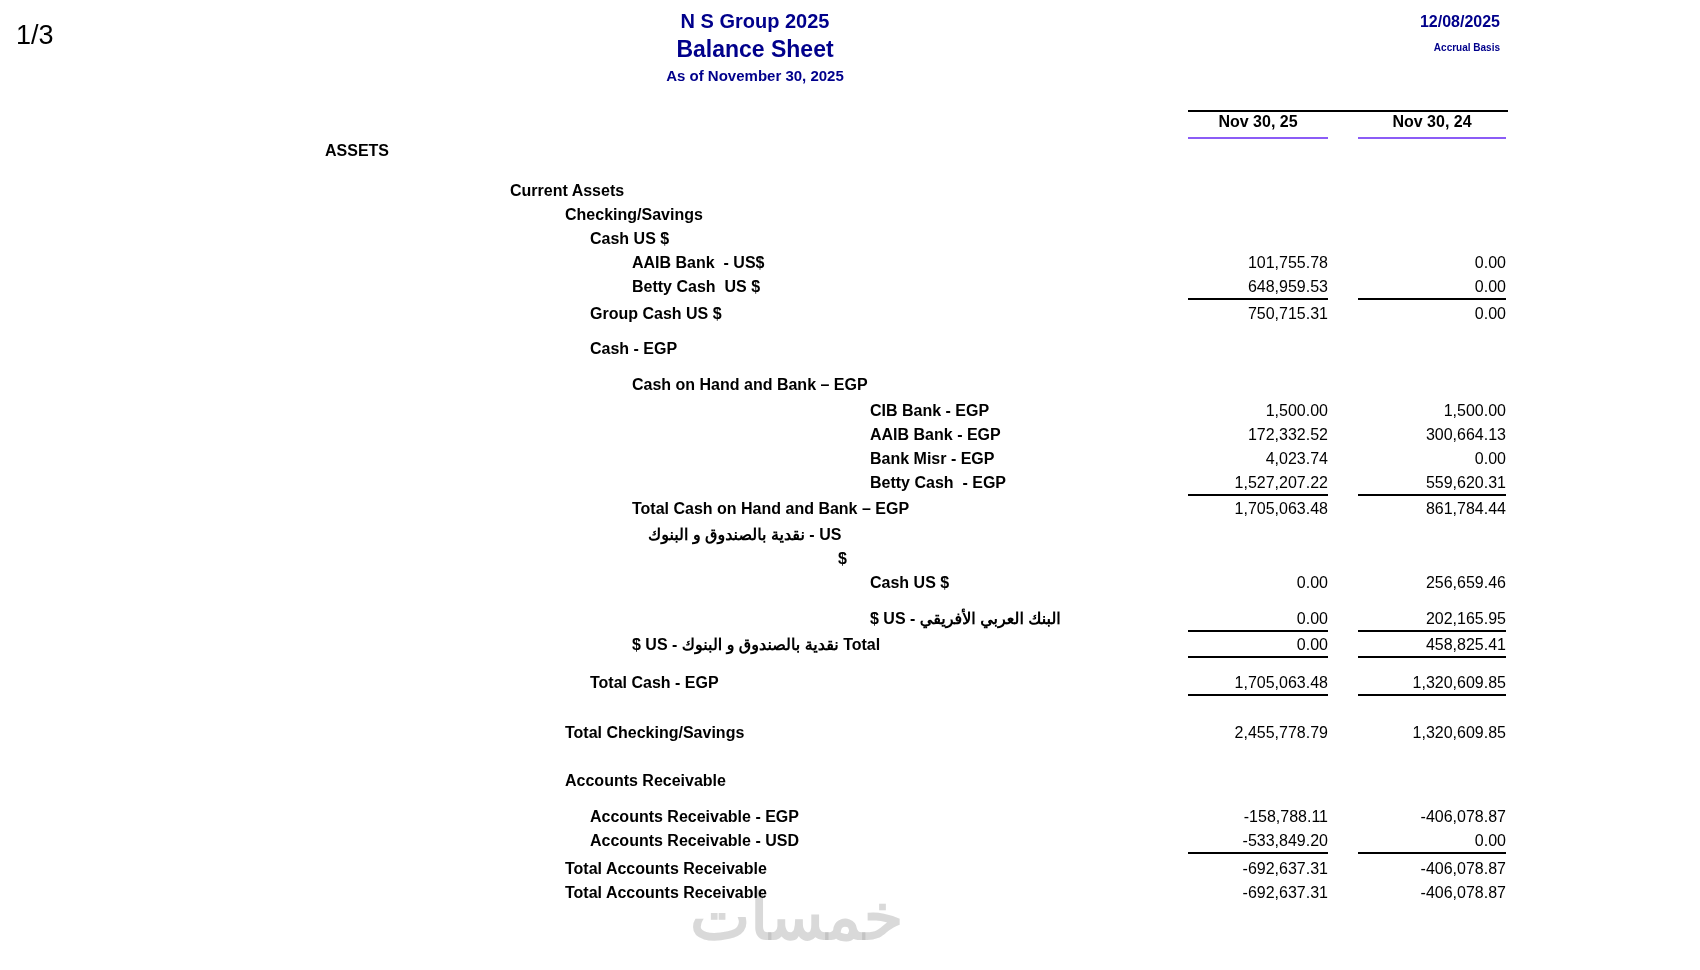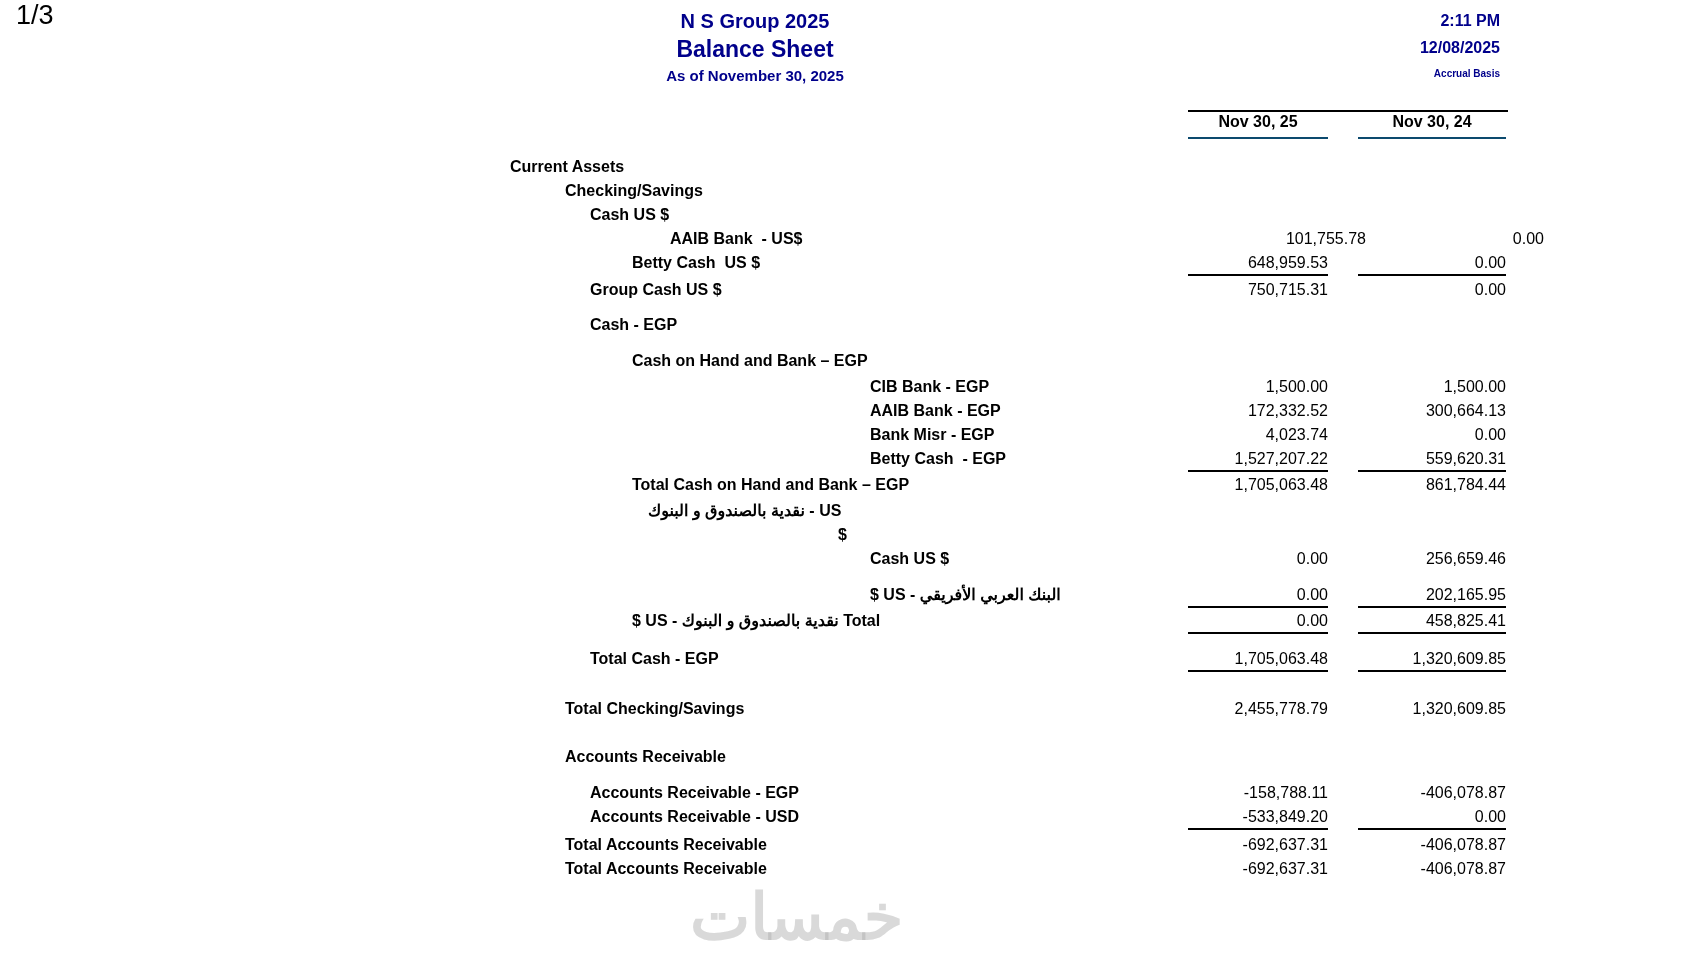--- a/index.html
+++ b/index.html
@@ -5,21 +5,21 @@
   html,body{margin:0;padding:0;background:#ffffff;}
   #sheet{
     position:relative;
     width:1700px;height:970px;
     background:#ffffff;
     font-family:"Liberation Sans", sans-serif;
     overflow:hidden;
   }
   
   #page-indicator{
-    position:absolute;left:16px;top:0;
+    position:absolute;left:16px;top:20px;
     font-size:27px;color:#000;font-weight:400;
   }
   #header-center{
     position:absolute;left:400px;top:8px;width:710px;
     text-align:center;color:#00008B;
   }
   #company-name{font-size:20px;font-weight:bold;line-height:26px;}
   #report-title{font-size:23px;font-weight:bold;line-height:30px;}
   #report-subtitle{font-size:15px;font-weight:bold;line-height:24px;}
   #header-right{
@@ -28,21 +28,21 @@
   }
   #report-time{font-size:16px;line-height:26px;}
   #report-date{font-size:16px;line-height:27px;}
   #report-basis{font-size:10px;line-height:26px;}
   
   #col-header{position:absolute;left:0;top:110px;width:1700px;height:30px;}
   #col-topline{position:absolute;left:1188px;top:0;width:320px;height:2px;background:#000;}
   .col-head-cell{
     position:absolute;top:3px;height:24px;
     text-align:center;font-size:16px;font-weight:bold;color:#000;
-    border-bottom:2px solid #0c4a6e;
+    border-bottom:2px solid #8b5cf6;
   }
   #col-head-1{left:1188px;width:140px;}
   #col-head-2{left:1358px;width:148px;}
   
   #report-table{position:absolute;left:0;top:140px;width:1700px;}
   .row{position:relative;height:24px;}
   .row .label{
     position:absolute;top:0;white-space:pre;
     font-size:16px;font-weight:bold;color:#000;line-height:22px;
   }
@@ -75,48 +75,52 @@
 
   <div id="page-indicator">1/3</div>
 
   <div id="header-center">
     <div id="company-name">N S Group 2025</div>
     <div id="report-title">Balance Sheet</div>
     <div id="report-subtitle">As of November 30, 2025</div>
   </div>
 
   <div id="header-right">
-    <div id="report-time">2:11 PM</div>
     <div id="report-date">12/08/2025</div>
     <div id="report-basis">Accrual Basis</div>
   </div>
 
   <div id="col-header">
     <div id="col-topline"></div>
     <div id="col-head-1" class="col-head-cell">Nov 30, 25</div>
     <div id="col-head-2" class="col-head-cell">Nov 30, 24</div>
   </div>
 
   <div id="report-table">
+      <div class="row" style="margin-top: 0px;">
+        <span class="label" style="left: 325px;">ASSETS</span>
+        <span class="cell c1"></span>
+        <span class="cell c2"></span>
+      </div>
       <div class="row" style="margin-top: 16px;">
         <span class="label" style="left: 510px;">Current Assets</span>
         <span class="cell c1"></span>
         <span class="cell c2"></span>
       </div>
       <div class="row" style="margin-top: 0px;">
         <span class="label" style="left: 565px;">Checking/Savings</span>
         <span class="cell c1"></span>
         <span class="cell c2"></span>
       </div>
       <div class="row" style="margin-top: 0px;">
         <span class="label" style="left: 590px;">Cash US $</span>
         <span class="cell c1"></span>
         <span class="cell c2"></span>
       </div>
-      <div class="row" style="margin-top: 0px; margin-left: 38px;">
+      <div class="row" style="margin-top: 0px;">
         <span class="label" style="left: 632px;">AAIB Bank  - US$</span>
         <span class="cell c1">101,755.78</span>
         <span class="cell c2">0.00</span>
       </div>
       <div class="row rule" style="margin-top: 0px;">
         <span class="label" style="left: 632px;">Betty Cash  US $</span>
         <span class="cell c1">648,959.53</span>
         <span class="cell c2">0.00</span>
       </div>
       <div class="row" style="margin-top: 3px;">

